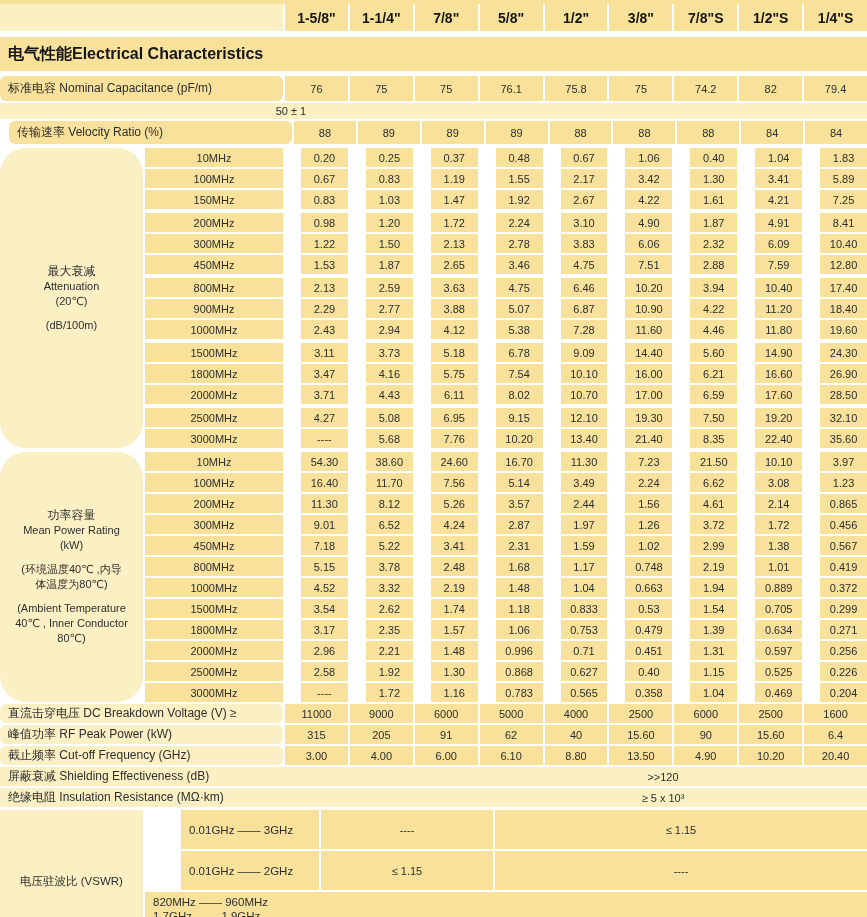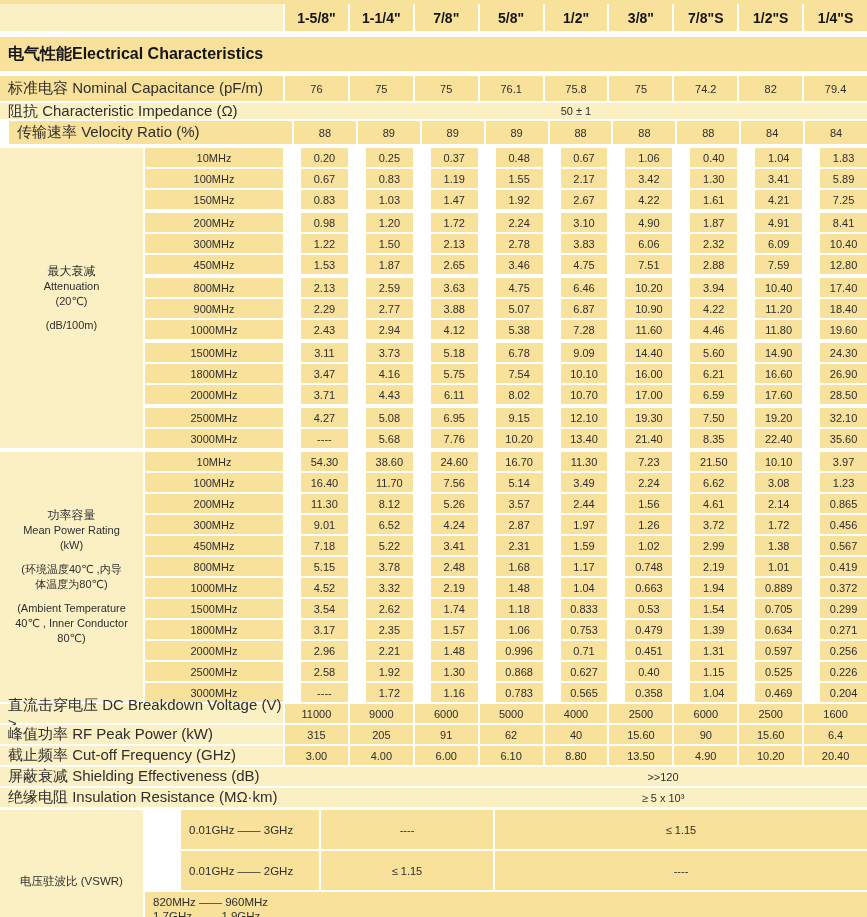--- a/index.html
+++ b/index.html
@@ -19,36 +19,36 @@
   .hspacer{flex:0 0 283px;background:var(--pale);}
   .hcells{flex:1;display:flex;gap:2px;}
   .hcell{flex:1;background:var(--dark);display:flex;align-items:center;justify-content:center;
          font-weight:bold;font-size:14px;color:#151515;}
   
   .titleband{height:34px;background:var(--dark);margin-top:6px;display:flex;align-items:center;
              padding-left:8px;font-weight:bold;font-size:16px;color:#151515;}
   
   .row{display:flex;gap:2px;margin-top:2px;height:19px;}
   .rlabel{flex:0 0 283px;display:flex;align-items:center;padding-left:8px;
-          font-size:15px;box-sizing:border-box;background:var(--pale);}
+          font-size:12px;box-sizing:border-box;background:var(--pale);border-radius:6px;}
   .vcell{flex:1;background:var(--dark);display:flex;align-items:center;justify-content:center;font-size:11px;}
   .cont{background:var(--pale);gap:0;}
   .cont .rlabel{flex:1;background:transparent;}
   .spanval{display:flex;align-items:center;justify-content:center;font-size:11px;}
   .w582{flex:0 0 582px;}
   .w408{flex:0 0 408px;}
   #top-rows{margin-top:5px;}
   #top-rows .row:nth-child(1){height:25px;}
   #top-rows .row:nth-child(2){height:16px;}
   #top-rows .row:nth-child(3){height:23px;padding-left:9px;}
   #top-rows .cells .rlabel{background:var(--dark);}
   
   .block{display:flex;gap:2px;margin-top:4px;}
   .blabel{flex:0 0 143px;background:var(--pale);display:flex;flex-direction:column;
-          align-items:center;justify-content:center;font-size:11px;text-align:center;}
+          align-items:center;justify-content:center;font-size:11px;text-align:center;border-radius:26px;}
   .lline{line-height:15px;}
   .blabel .lline:first-child{font-size:12px;}
   .lgap{height:9px;}
   .brows{flex:1;display:flex;flex-direction:column;gap:2px;}
   .trow{display:flex;gap:18px;height:19px;}
   #atten-block .trow:nth-child(3),#atten-block .trow:nth-child(6),
   #atten-block .trow:nth-child(9),#atten-block .trow:nth-child(12){margin-bottom:2px;}
   .fcell{flex:0 0 138px;background:var(--dark);display:flex;align-items:center;justify-content:center;font-size:11px;}
   #bottom-rows{margin-top:0;}
   
@@ -99,21 +99,20 @@
         <div class="vcell">75</div>
         <div class="vcell">75</div>
         <div class="vcell">76.1</div>
         <div class="vcell">75.8</div>
         <div class="vcell">75</div>
         <div class="vcell">74.2</div>
         <div class="vcell">82</div>
         <div class="vcell">79.4</div>
       </div>
       <div class="row cont">
-        <div class="rlabel">阻抗 Characteristic Impedance   (Ω)</div>
         <div class="spanval w582">50 ± 1</div>
       </div>
       <div class="row cells">
         <div class="rlabel">传输速率 Velocity Ratio   (%)</div>
         <div class="vcell">88</div>
         <div class="vcell">89</div>
         <div class="vcell">89</div>
         <div class="vcell">89</div>
         <div class="vcell">88</div>
         <div class="vcell">88</div>

